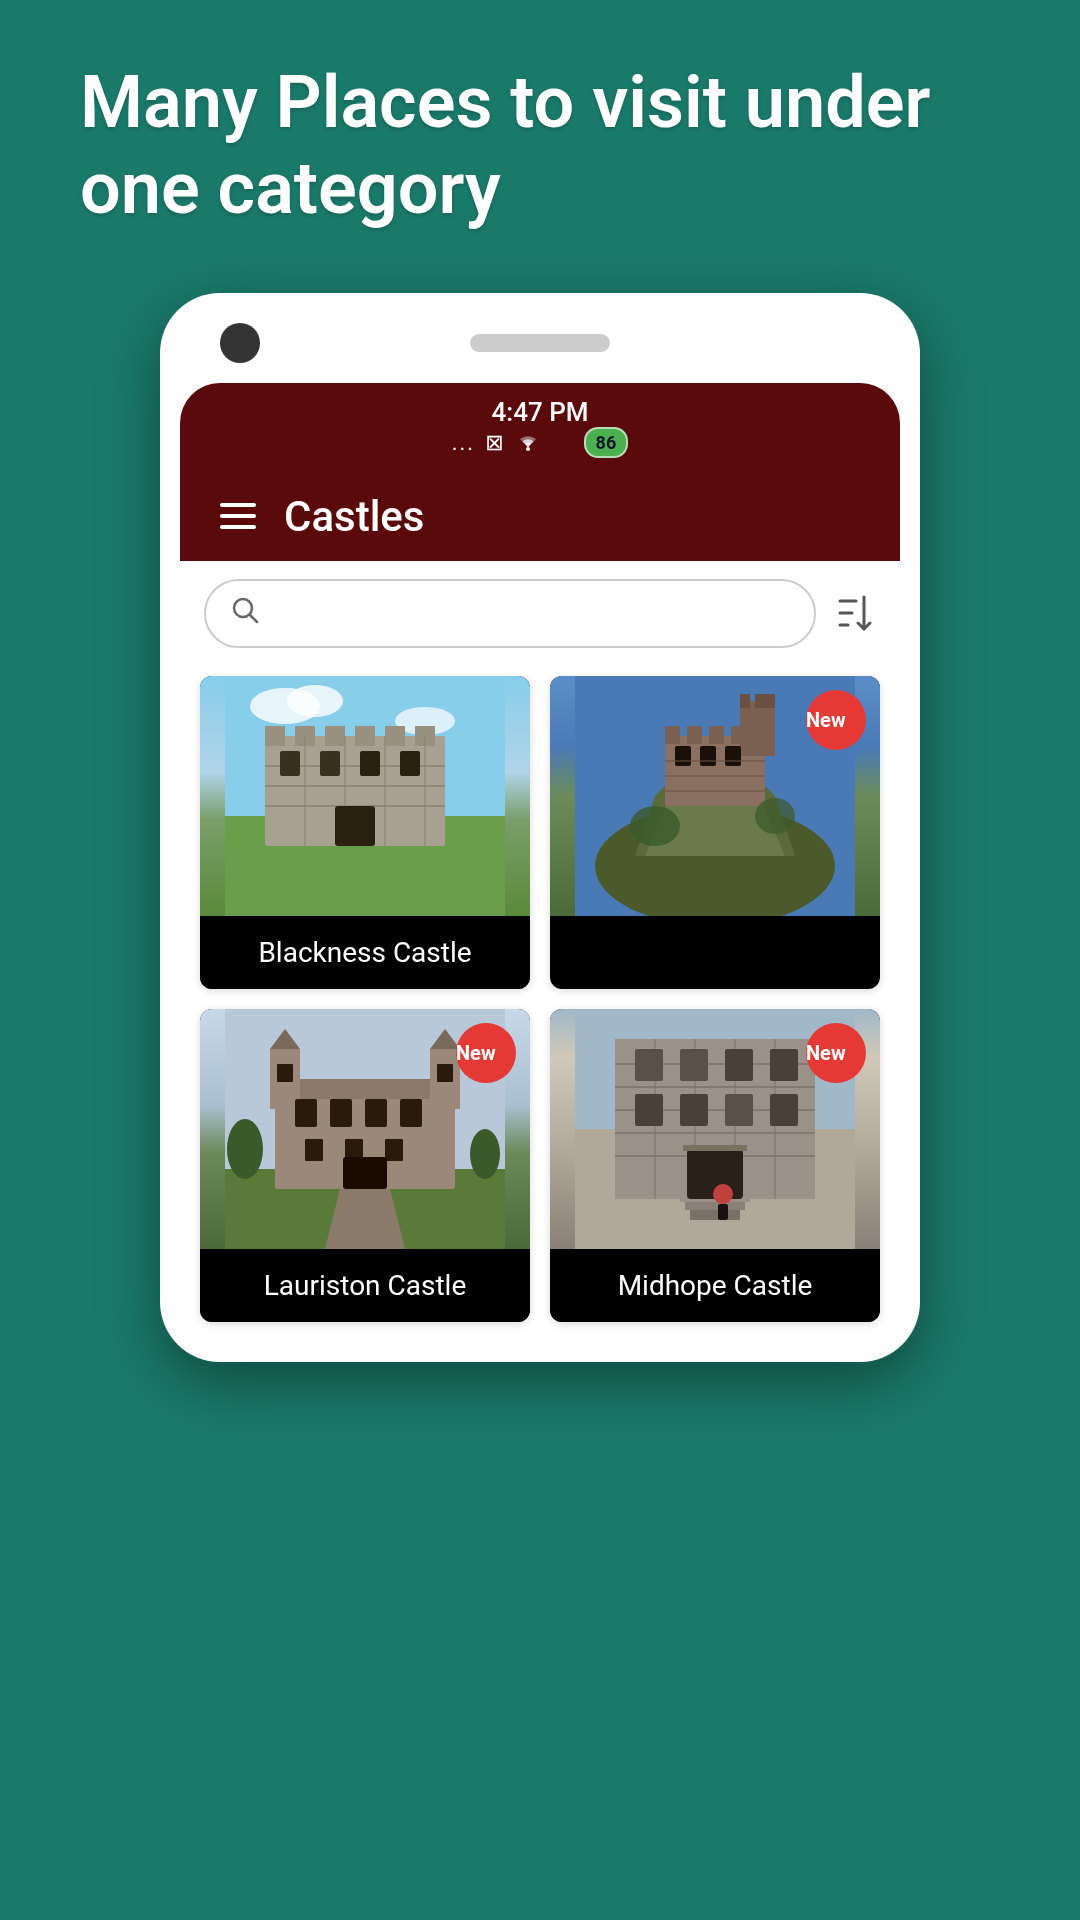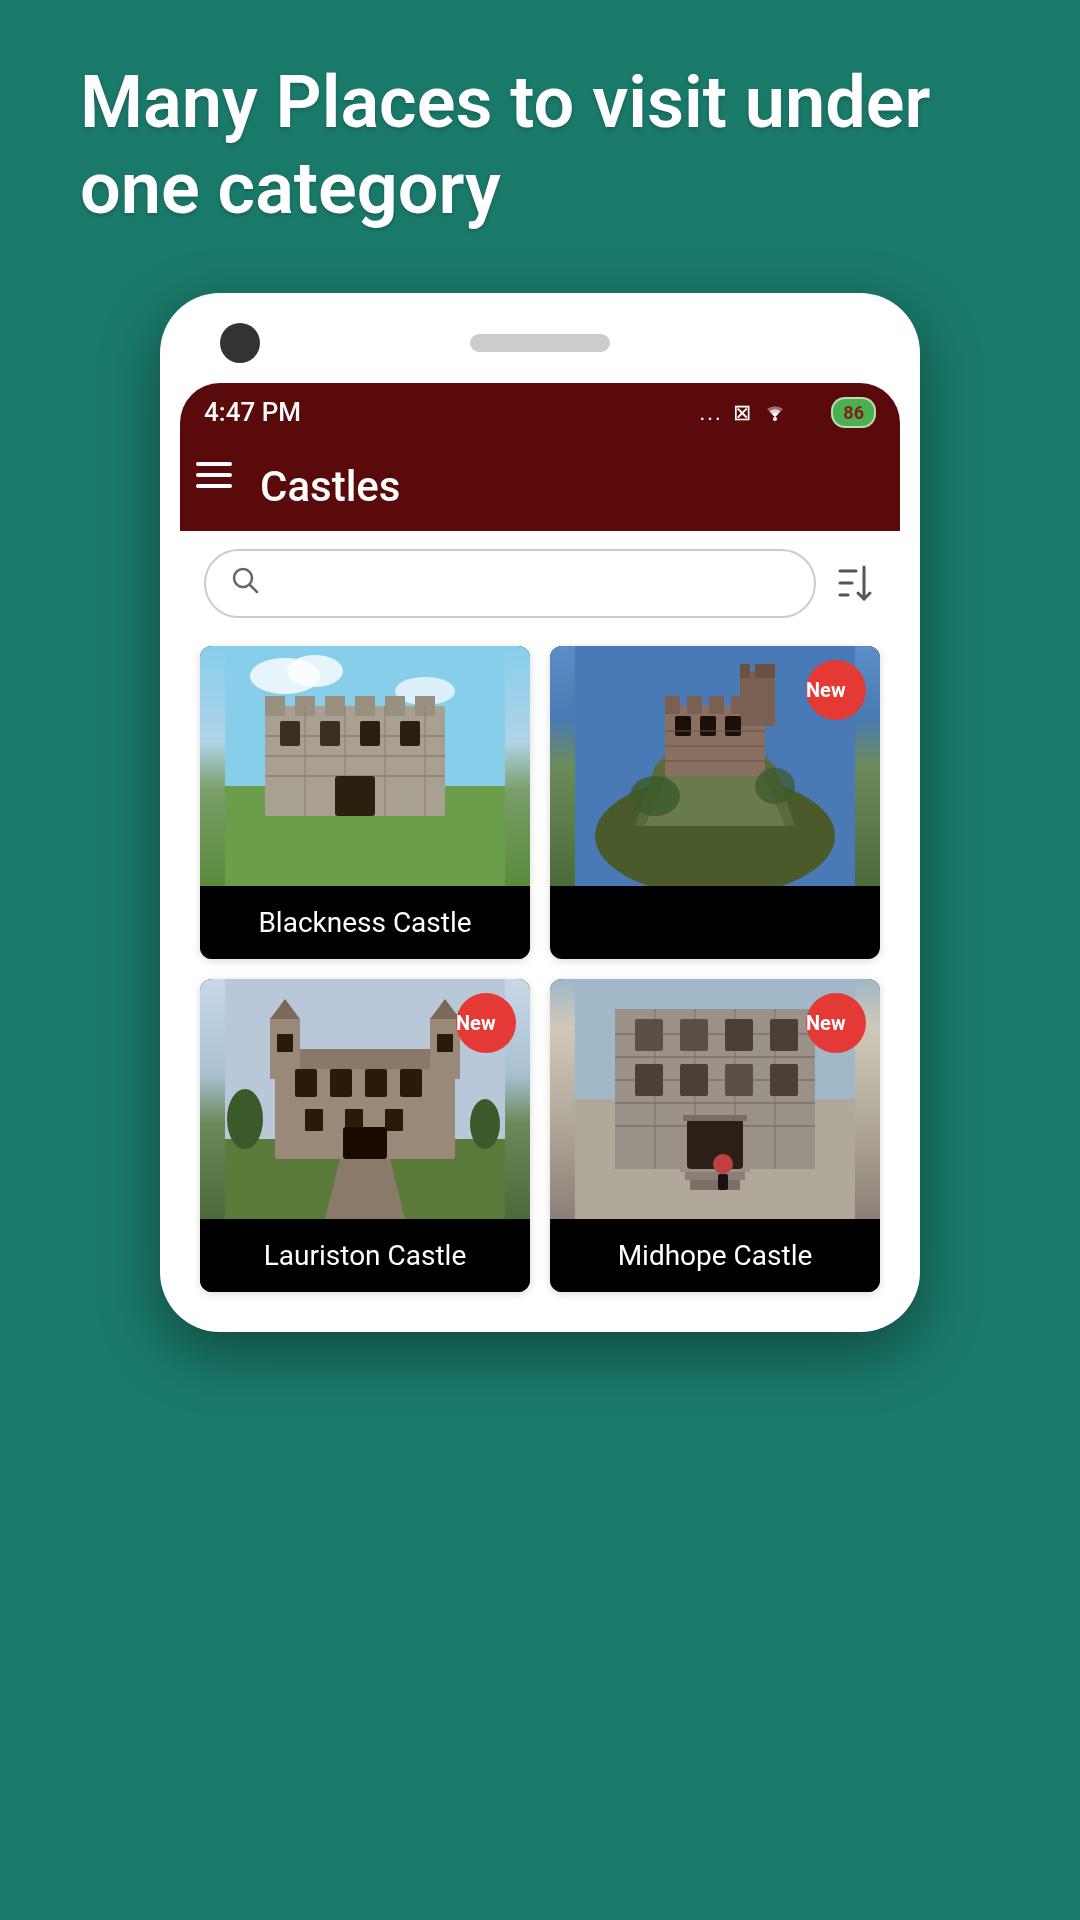--- a/index.html
+++ b/index.html
@@ -67,20 +67,21 @@
     }
 
     
     .status-bar {
       background: #5a0a0a;
       padding: 14px 24px;
       display: flex;
       justify-content: space-between;
       align-items: center;
       color: white;
+      flex-direction: column;
     }
 
     .status-time {
       font-size: 26px;
       font-weight: 500;
     }
 
     .status-icons {
       display: flex;
       align-items: center;
@@ -96,34 +97,35 @@
       font-size: 22px;
       color: white;
     }
 
     .wifi-icon {
       font-size: 22px;
     }
 
     .battery-indicator {
       background: #4caf50;
-      color: #7f1d1d;
+      color: #0f172a;
       font-size: 18px;
       font-weight: bold;
       padding: 3px 10px;
       border-radius: 14px;
       border: 2px solid rgba(255,255,255,0.6);
       margin-left: 32px;
     }
 
     
     .app-bar {
       background: #5a0a0a;
-      padding: 20px 16px;
-      display: flex;
+      padding: 20px 40px;
+      display: flex;
+      align-items: center;
       gap: 28px;
     }
 
     .hamburger-icon {
       display: flex;
       flex-direction: column;
       gap: 7px;
       cursor: pointer;
     }
 

